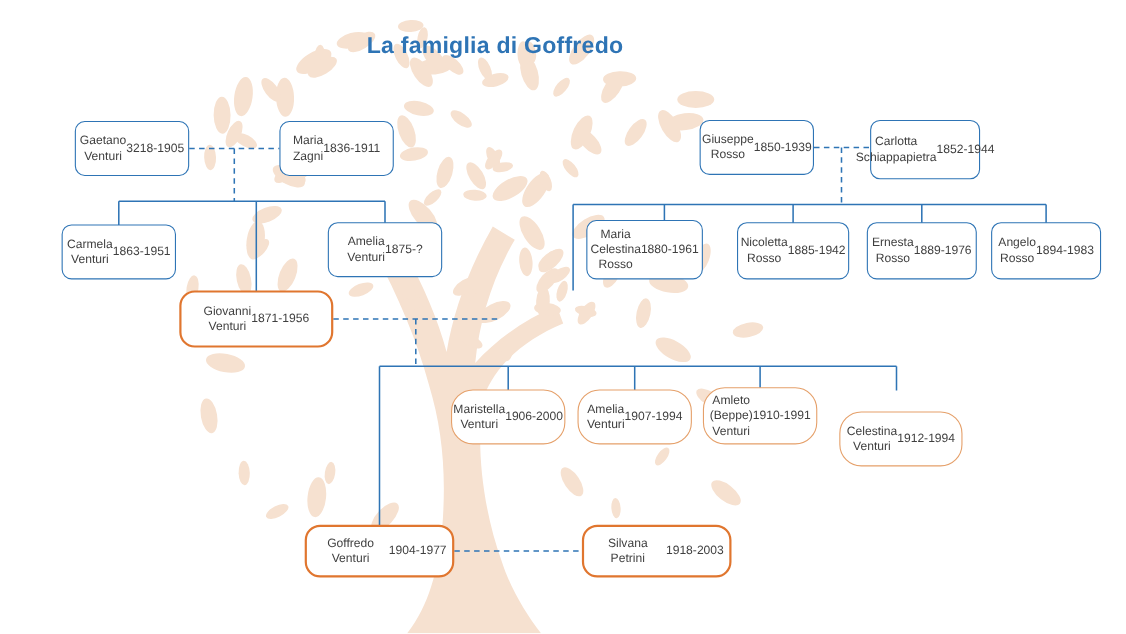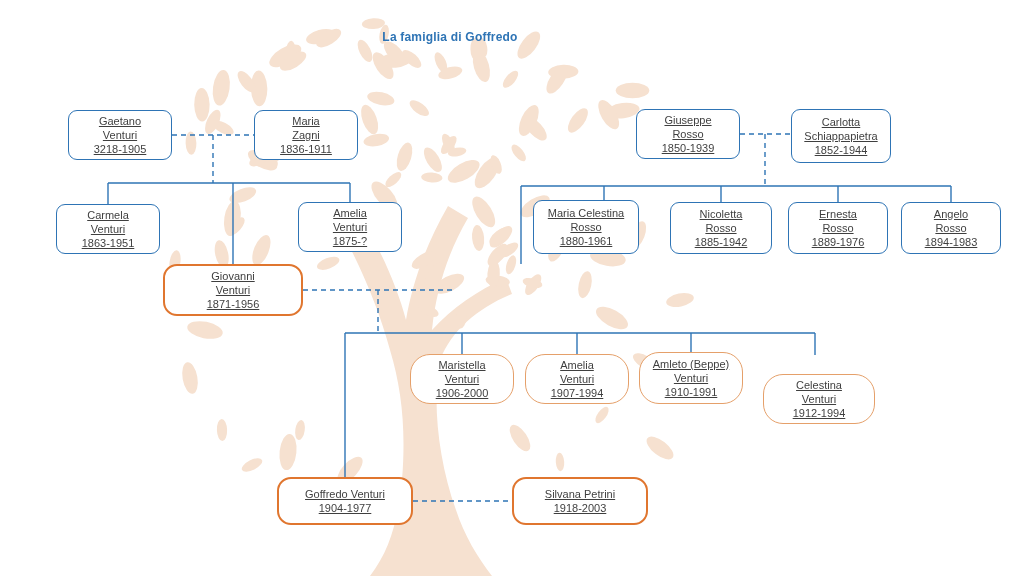--- a/index.html
+++ b/index.html
@@ -6,26 +6,26 @@
   #stage{
     position:relative;width:1024px;height:576px;overflow:hidden;background:#ffffff;
     font-family:"Liberation Sans", sans-serif;color:var(--text,#3f3f3f);
   }
   #watermark{position:absolute;left:0;top:0;z-index:0;pointer-events:none;}
   #wires{position:absolute;left:0;top:0;z-index:1;}
   #wires line{stroke:var(--blue,#2e74b5);stroke-width:1.4;fill:none;}
   #wires line.dashed{stroke-dasharray:5 4;}
   .page-title{
     position:absolute;left:300px;top:30px;width:300px;text-align:center;
-    font-size:12px;font-weight:600;color:var(--blue,#2e74b5);z-index:2;letter-spacing:.2px;
+    font-size:21px;font-weight:600;color:var(--blue,#2e74b5);z-index:2;letter-spacing:.2px;
   }
   .pbox{
     position:absolute;z-index:2;background:#ffffff;border-radius:9px;
-    display:flex;flex-direction:column;align-items:center;justify-content:center;
-    text-align:center;font-size:11px;line-height:1.3;padding:3px 5px;box-sizing:border-box;text-decoration:underline;
+    display:flex;flex-direction:row;align-items:center;justify-content:center;
+    text-align:center;font-size:11px;line-height:1.3;padding:3px 5px;box-sizing:border-box;
   }
   .pbox .pname{white-space:pre-line;}
   .pbox .pyears{white-space:nowrap;}
   .blue{border:1.5px solid var(--blue,#2e74b5);}
   .orange-bold{border:2.5px solid var(--orange,#e0762f);border-radius:14px;}
   .orange-thin{border:1.3px solid var(--orange-light,#e5a06a);border-radius:20px;}
 </style>
 </head>
 <body>
 
@@ -268,18 +268,18 @@
   <div class="pbox orange-thin" style="left:763px;top:374px;width:112px;height:50px">
     <div class="pname">Celestina
 Venturi</div>
     <div class="pyears">1912-1994</div>
   </div>
 
   <div class="pbox orange-bold" style="left:277px;top:477px;width:136px;height:48px">
     <div class="pname">Goffredo Venturi</div>
     <div class="pyears">1904-1977</div>
   </div>
-  <div class="pbox orange-bold" style="left:512px;top:477px;width:136px;height:48px">
+  <div class="pbox orange-bold" style="left:529px;top:477px;width:136px;height:48px">
     <div class="pname">Silvana Petrini</div>
     <div class="pyears">1918-2003</div>
   </div>
 
 </div>
 
 </body></html>

